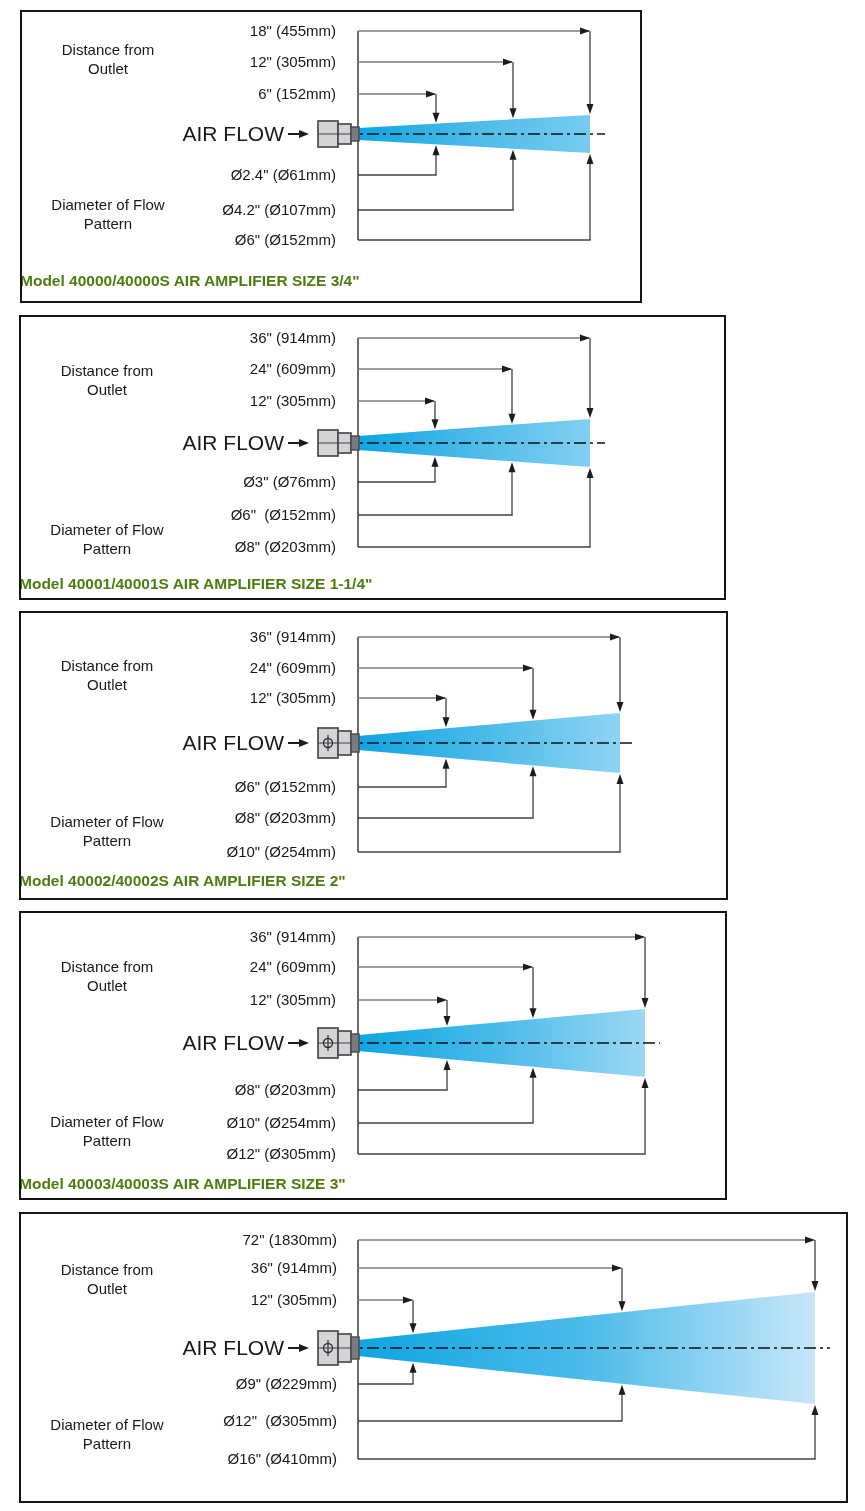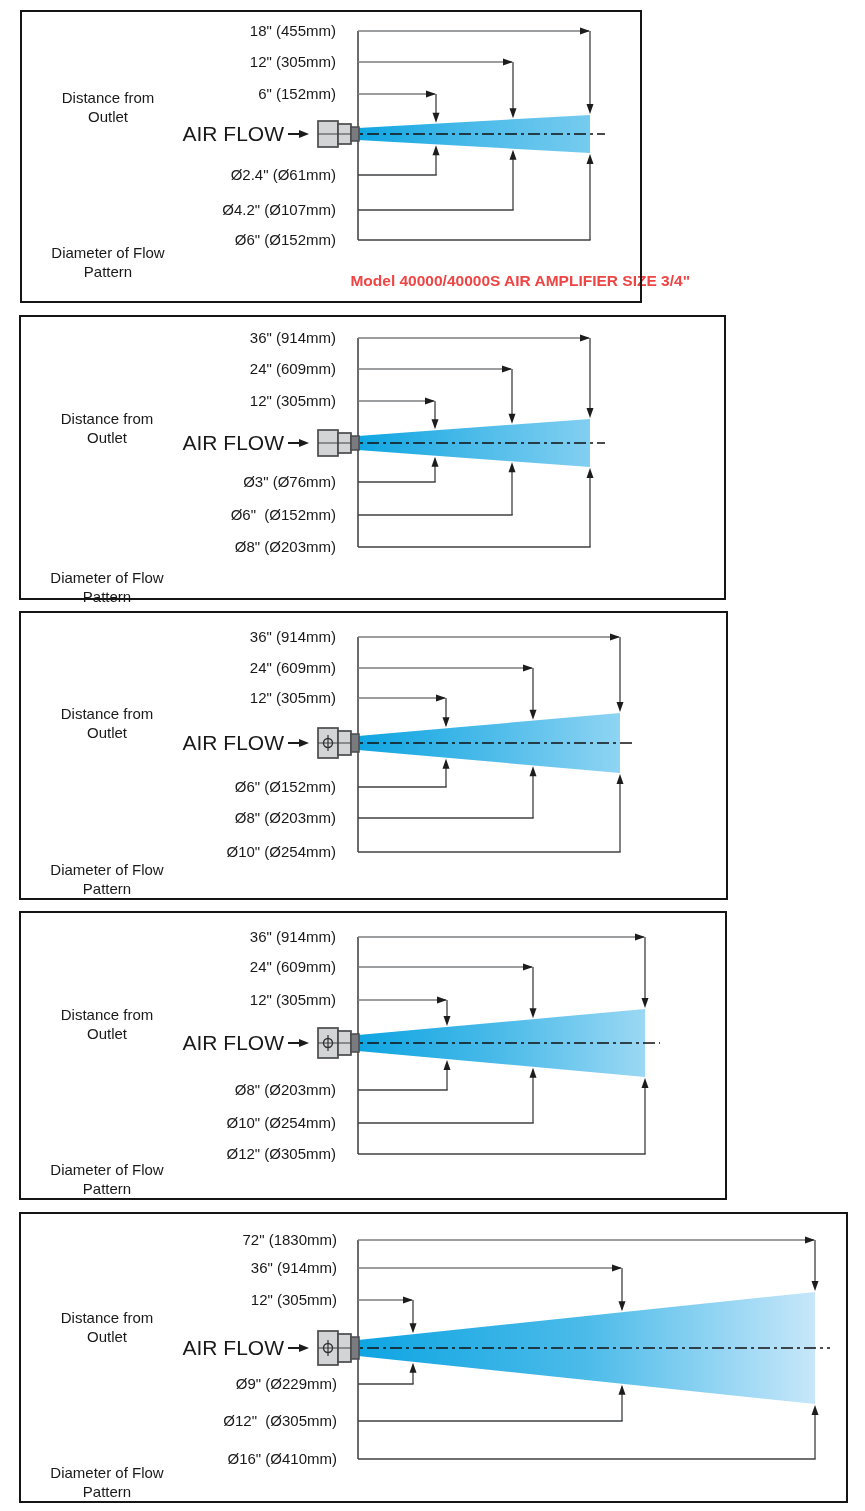--- a/index.html
+++ b/index.html
@@ -2,26 +2,26 @@
 <html><head>
 <meta charset="utf-8">
 <style>
   html,body{margin:0;padding:0;background:#ffffff;}
   #page{position:relative;width:865px;height:1511px;background:#ffffff;
         font-family:"Liberation Sans", sans-serif;color:#191919;overflow:hidden;}
   .panel{position:absolute;background:#ffffff;}
   .frame{position:absolute;inset:0;border:2px solid #151515;pointer-events:none;}
   .diagram{position:absolute;left:0;top:0;}
   .caption{position:absolute;transform:translateX(-50%);text-align:center;
-           font-size:15px;line-height:19px;white-space:pre-line;margin-top:48px;}
+           font-size:15px;line-height:19px;white-space:pre-line;}
   .lbl{position:absolute;height:20px;line-height:20px;font-size:15px;
        text-align:right;white-space:pre;}
   .air{font-size:21px;}
-  .title{position:absolute;left:0;width:100%;text-align:right;font-weight:700;
-         font-size:15.5px;color:#ef4444;white-space:pre;margin-left:48px;}
+  .title{position:absolute;left:0;width:100%;text-align:left;font-weight:700;
+         font-size:15.5px;color:#4d7c0f;white-space:pre;}
   .labels-layer{position:absolute;inset:0;}
 </style>
 </head>
 <body>
 
 <div id="page">
 
   <section class="panel" style="left: 20px; top: 10px; width: 622px; height: 293px;">
     <svg class="diagram" width="622" height="293" viewBox="0 0 622 293">
         <defs>
@@ -125,20 +125,21 @@
     <div class="caption" style="left: 88px; top: 205px;">Diameter of Flow
 Pattern</div>
     <div class="labels-layer">
         <div class="lbl" style="left: 0px; right: 390px; top: 13px;">36" (914mm)</div>
         <div class="lbl" style="left: 0px; right: 390px; top: 44px;">24" (609mm)</div>
         <div class="lbl" style="left: 0px; right: 390px; top: 76px;">12" (305mm)</div>
         <div class="lbl" style="left: 0px; right: 390px; top: 157px;">Ø3" (Ø76mm)</div>
         <div class="lbl" style="left: 0px; right: 390px; top: 190px;">Ø6"  (Ø152mm)</div>
         <div class="lbl" style="left: 0px; right: 390px; top: 222px;">Ø8" (Ø203mm)</div>
       </div>
+    <div class="title" style="top: 260px;">Model 40001/40001S AIR AMPLIFIER SIZE 1-1/4"</div>
     <div class="frame"></div>
   </section>
 
   <section class="panel" style="left: 19px; top: 611px; width: 709px; height: 289px;">
     <svg class="diagram" width="709" height="289" viewBox="0 0 709 289">
         <defs>
           <linearGradient id="coneGrad2" x1="0" y1="0" x2="1" y2="0">
             <stop offset="0" stop-color="#0ea5e2"></stop>
             <stop offset="0.5" stop-color="#4cbbe9"></stop>
             <stop offset="1" stop-color="#8fd4f3"></stop>
@@ -183,20 +184,21 @@
     <div class="caption" style="left: 88px; top: 201px;">Diameter of Flow
 Pattern</div>
     <div class="labels-layer">
         <div class="lbl" style="left: 0px; right: 392px; top: 16px;">36" (914mm)</div>
         <div class="lbl" style="left: 0px; right: 392px; top: 47px;">24" (609mm)</div>
         <div class="lbl" style="left: 0px; right: 392px; top: 77px;">12" (305mm)</div>
         <div class="lbl" style="left: 0px; right: 392px; top: 166px;">Ø6" (Ø152mm)</div>
         <div class="lbl" style="left: 0px; right: 392px; top: 197px;">Ø8" (Ø203mm)</div>
         <div class="lbl" style="left: 0px; right: 392px; top: 231px;">Ø10" (Ø254mm)</div>
       </div>
+    <div class="title" style="top: 261px;">Model 40002/40002S AIR AMPLIFIER SIZE 2"</div>
     <div class="frame"></div>
   </section>
 
   <section class="panel" style="left: 19px; top: 911px; width: 708px; height: 289px;">
     <svg class="diagram" width="708" height="289" viewBox="0 0 708 289">
         <defs>
           <linearGradient id="coneGrad3" x1="0" y1="0" x2="1" y2="0">
             <stop offset="0" stop-color="#0ea5e2"></stop>
             <stop offset="0.5" stop-color="#4cbbe9"></stop>
             <stop offset="1" stop-color="#9bd8f4"></stop>
@@ -241,20 +243,21 @@
     <div class="caption" style="left: 88px; top: 201px;">Diameter of Flow
 Pattern</div>
     <div class="labels-layer">
         <div class="lbl" style="left: 0px; right: 391px; top: 16px;">36" (914mm)</div>
         <div class="lbl" style="left: 0px; right: 391px; top: 46px;">24" (609mm)</div>
         <div class="lbl" style="left: 0px; right: 391px; top: 79px;">12" (305mm)</div>
         <div class="lbl" style="left: 0px; right: 391px; top: 169px;">Ø8" (Ø203mm)</div>
         <div class="lbl" style="left: 0px; right: 391px; top: 202px;">Ø10" (Ø254mm)</div>
         <div class="lbl" style="left: 0px; right: 391px; top: 233px;">Ø12" (Ø305mm)</div>
       </div>
+    <div class="title" style="top: 264px;">Model 40003/40003S AIR AMPLIFIER SIZE 3"</div>
     <div class="frame"></div>
   </section>
 
   <section class="panel" style="left: 19px; top: 1212px; width: 829px; height: 291px;">
     <svg class="diagram" width="829" height="291" viewBox="0 0 829 291">
         <defs>
           <linearGradient id="coneGrad4" x1="0" y1="0" x2="1" y2="0">
             <stop offset="0" stop-color="#0ea5e2"></stop>
             <stop offset="0.5" stop-color="#4cbbe9"></stop>
             <stop offset="1" stop-color="#c7e7fa"></stop>

